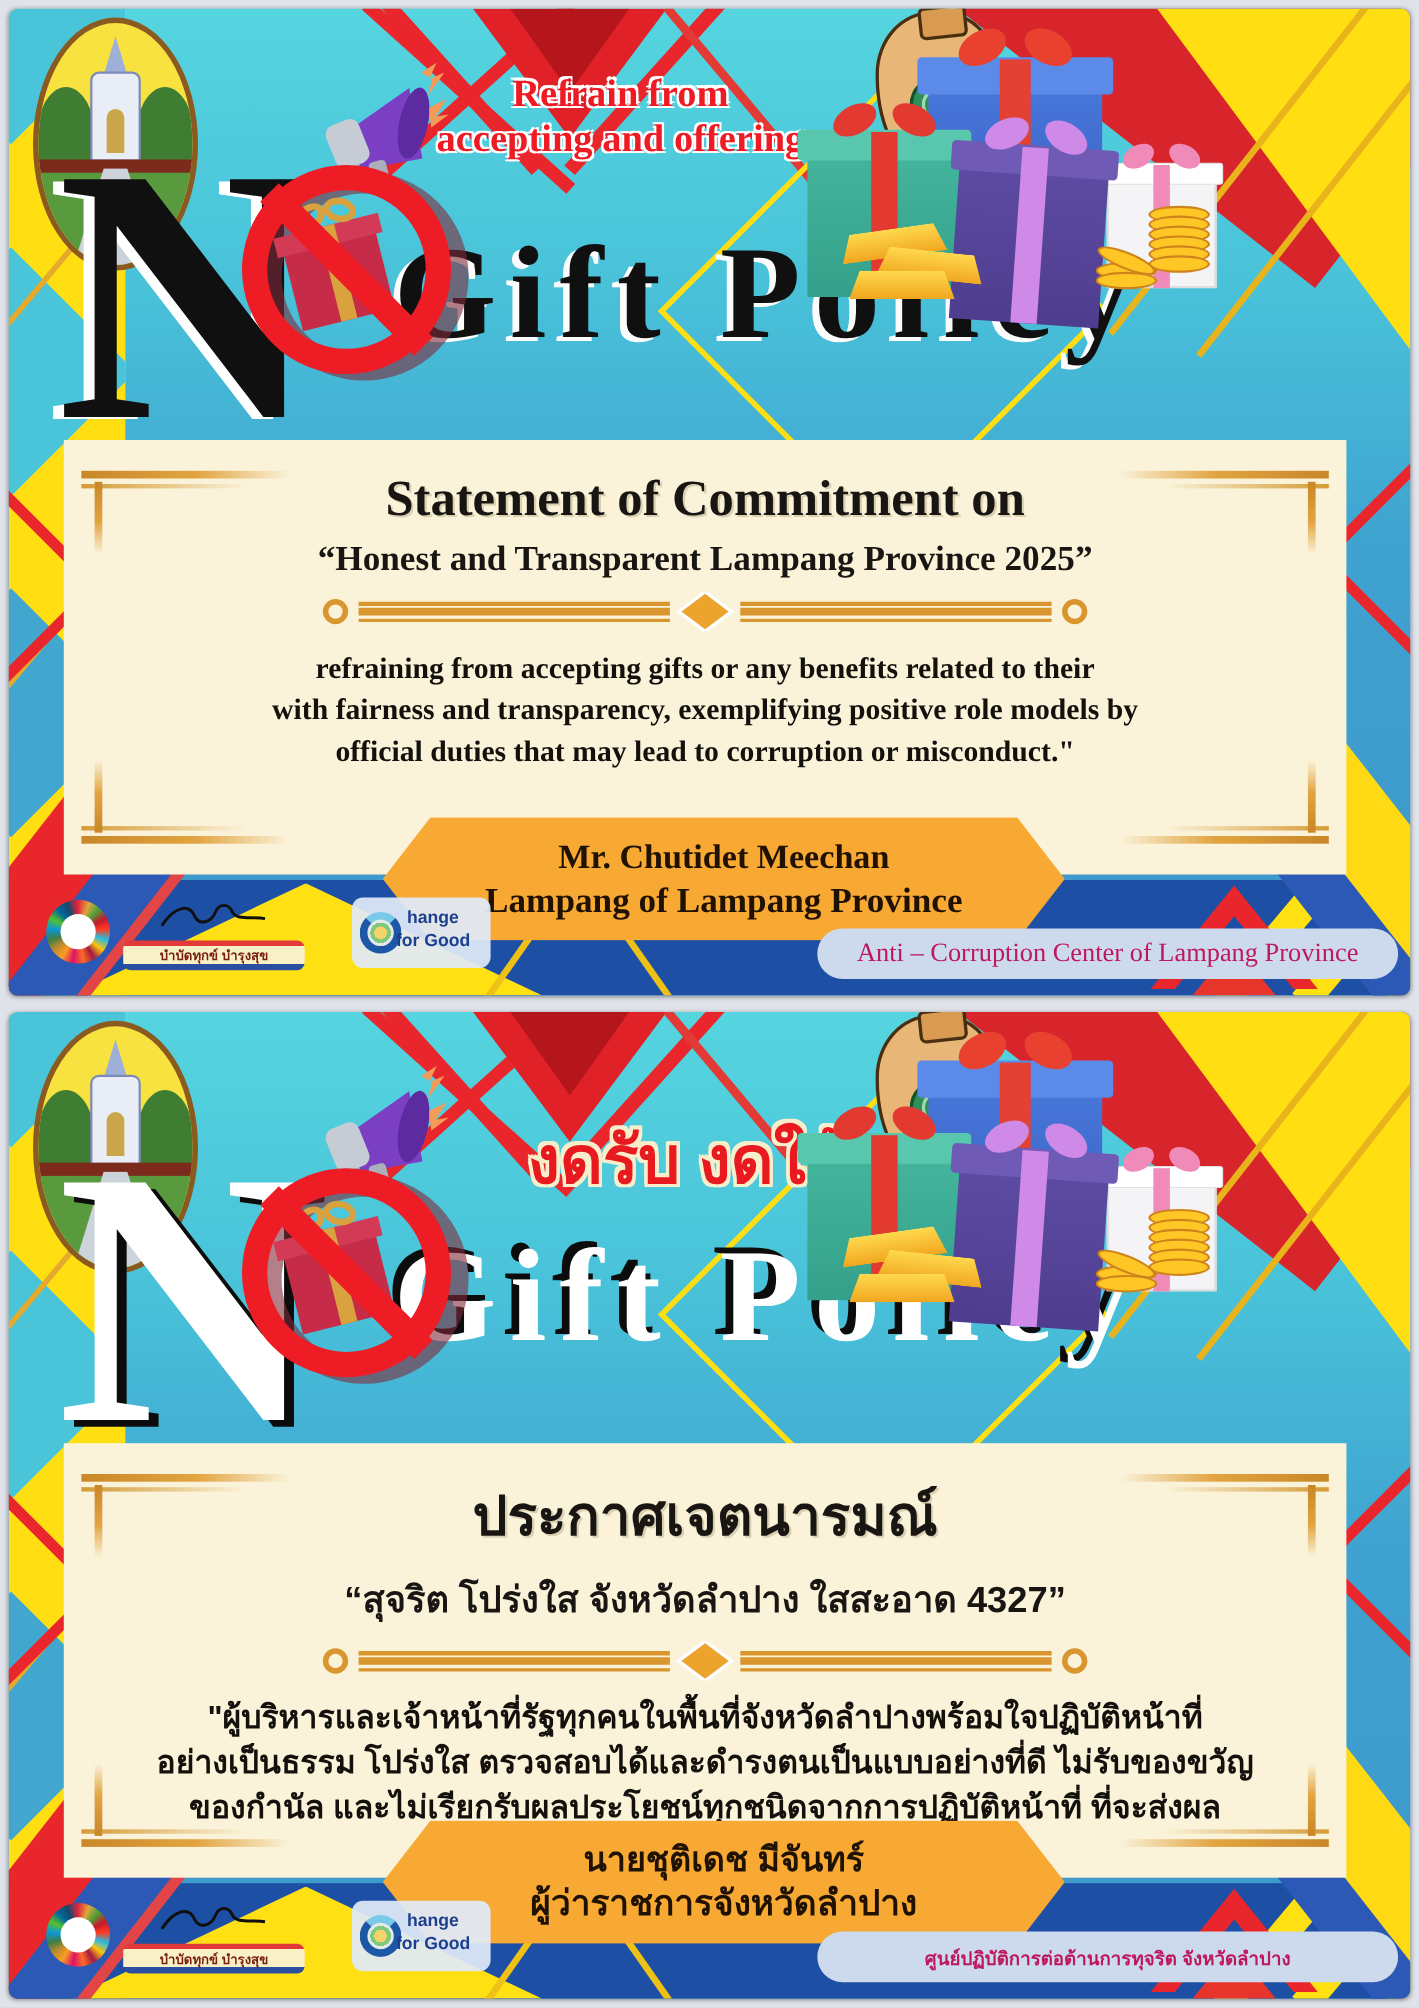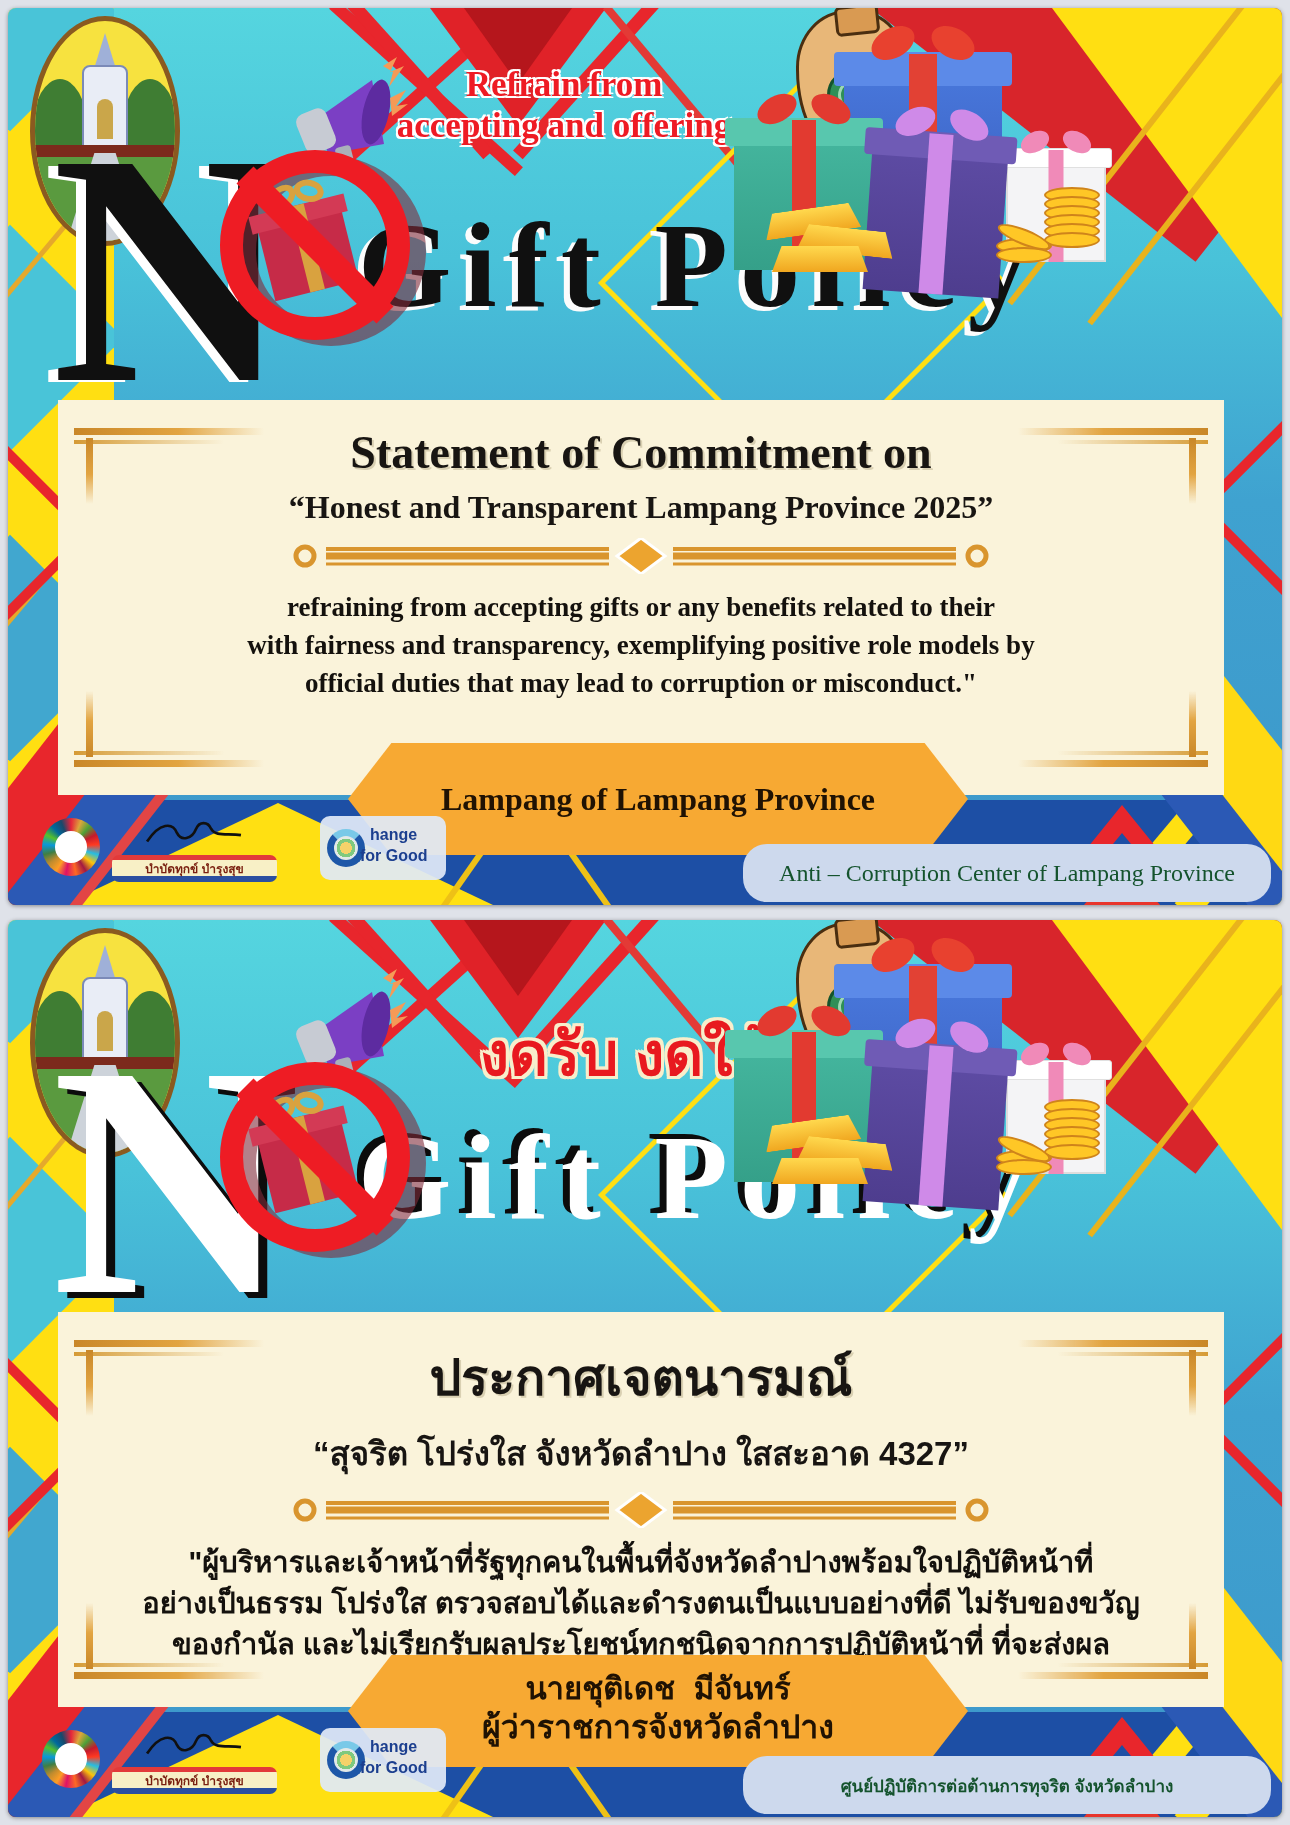--- a/index.html
+++ b/index.html
@@ -156,24 +156,24 @@
   .th .card-title{font-family:"Liberation Sans","DejaVu Sans",sans-serif;font-size:50px;}
   .th .card-sub{font-family:"Liberation Sans","DejaVu Sans",sans-serif;font-size:33px;}
   .th .card-body{font-family:"Liberation Sans","DejaVu Sans",sans-serif;font-weight:600;font-size:29px;line-height:41px;}
 
   
   .hexbanner{left:340px;top:735px;width:620px;height:112px;background:#f7a933;z-index:12;
      clip-path:polygon(7% 0,93% 0,100% 50%,93% 100%,7% 100%,0 50%);
      display:flex;flex-direction:column;align-items:center;justify-content:center;gap:4px;}
   .hex-name,.hex-pos{font-family:"Liberation Serif","DejaVu Serif",serif;font-weight:700;color:#201203;line-height:1.15;}
   .hex-name{font-size:31px;} .hex-pos{font-size:32px;}
-  .th .hex-name,.th .hex-pos{font-family:Liberation Mono, monospace;}
-  .pill{left:735px;top:836px;width:528px;height:58px;background:#cdd9ed;border-radius:24px;z-index:13;
+  .th .hex-name,.th .hex-pos{font-family:Liberation Sans, sans-serif;}
+  .pill{left:735px;top:836px;width:528px;height:46px;background:#cdd9ed;border-radius:24px;z-index:13;
      display:flex;align-items:center;justify-content:center;font-family:"Liberation Serif","DejaVu Serif",serif;
-     font-size:24px;color:#14532d;}
+     font-size:24px;color:#be185d;}
   .th .pill{font-family:"Liberation Sans","DejaVu Sans",sans-serif;font-weight:600;font-size:17px;}
 
   
   .sdg{left:34px;top:810px;width:58px;height:58px;border-radius:50%;z-index:13;
      background:conic-gradient(#e5243b,#dda63a,#4c9f38,#c5192d,#ff3a21,#26bde2,#fcc30b,#a21942,#fd6925,#dd1367,#fd9d24,#bf8b2e,#3f7e44,#0a97d9,#56c02b,#00689d,#19486a,#e5243b);}
   .sdg:after{content:'';position:absolute;inset:13px;border-radius:50%;background:#fff;}
   .sigbadge{left:104px;top:812px;width:165px;height:62px;z-index:13;}
   .sigbadge svg{position:absolute;left:22px;top:-2px;}
   .sigribbon{position:absolute;bottom:0;left:0;right:0;height:27px;border-radius:7px;
      background:linear-gradient(180deg,#e23a3a 0 5px,#f8f0c6 5px 21px,#2b4fa0 21px);
@@ -347,20 +347,21 @@
         <polygon points="370,0 394,18 370,36 346,18" fill="#eca42f" stroke="#ffffff" stroke-width="3"></polygon>
       </svg>
       <div class="card-body">
         <div>refraining from accepting gifts or any benefits related to their</div>
         <div>with fairness and transparency, exemplifying positive role models by</div>
         <div>official duties that may lead to corruption or misconduct."</div>
       </div>
     </div>
 
     <div class="deco hexbanner">
+      <div class="hex-name">Mr. Chutidet  Meechan</div>
       <div class="hex-pos">Lampang of Lampang Province</div>
     </div>
 
     <div class="deco sdg"></div>
     <div class="deco sigbadge">
       <svg width="120" height="32" viewBox="0 0 100 30">
         <path d="M6 22 C18 4,30 4,34 14 C38 22,48 20,52 10 C55 3,63 3,66 10 C70 18,82 14,94 16" fill="none" stroke="#101010" stroke-width="2.5"></path>
       </svg>
       <div class="sigribbon">บำบัดทุกข์ บำรุงสุข</div>
     </div>

